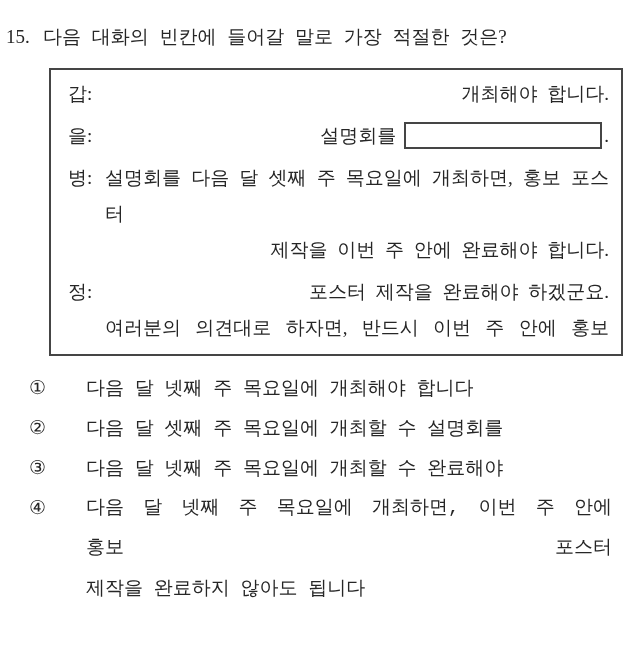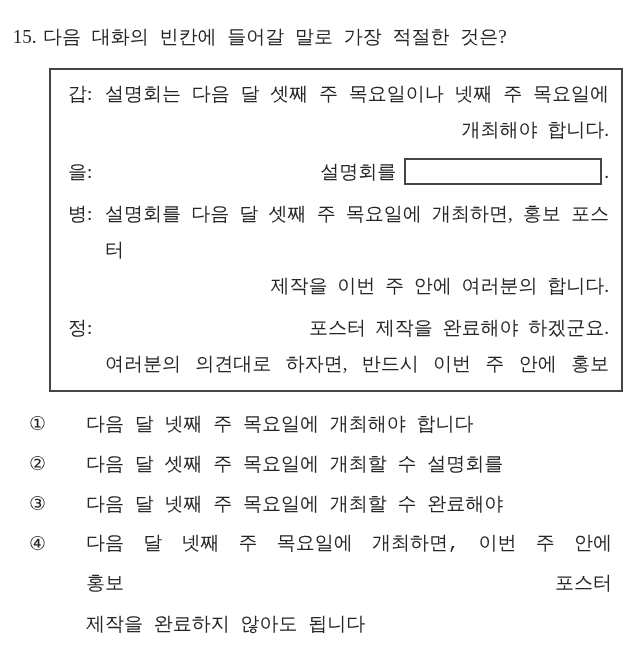--- a/index.html
+++ b/index.html
@@ -20,21 +20,20 @@
     margin: 25px 0 0 6px;
     font-size: 19px;
     line-height: 23px;
     word-spacing: 6px;
     white-space: nowrap;
   }
   .q-num {
     display: inline-block;
     width: 37px;
     word-spacing: 0;
-    text-align: center;
   }
 
   
   .dialog-box {
     box-sizing: border-box;
     margin: 20px 0 0 49px;
     width: 574px;
     min-height: 280px;
     border: 2px solid #454545;
     padding: 6px 12px 8px 17px;
@@ -96,35 +95,34 @@
 <body>
 
 <div class="question">
   <span class="q-num">15.</span><span class="q-text">다음 대화의 빈칸에 들어갈 말로 가장 적절한 것은?</span>
 </div>
 
 <div class="dialog-box">
 
   <div class="turn">
     <span class="turn-label">갑:</span>
-    <div class="turn-line full">설명회는 다음 달 셋째 주 목요일이나 넷째 주 목요일에</div>
     <div class="turn-line">개최해야 합니다.</div>
   </div>
 
   <div class="turn">
     <span class="turn-label">을:</span>
     <div class="turn-line">
       <span>설명회를</span><span class="blank-box"></span><span>.</span>
     </div>
   </div>
 
   <div class="turn">
     <span class="turn-label">병:</span>
     <div class="turn-line full">설명회를 다음 달 셋째 주 목요일에 개최하면, 홍보 포스터</div>
-    <div class="turn-line">제작을 이번 주 안에 여러분의 합니다.</div>
+    <div class="turn-line">제작을 이번 주 안에 완료해야 합니다.</div>
   </div>
 
   <div class="turn">
     <span class="turn-label">정:</span>
     <div class="turn-line">포스터 제작을 완료해야 하겠군요.</div>
     <div class="turn-line full">여러분의 의견대로 하자면, 반드시 이번 주 안에 홍보</div>
   </div>
 
 </div>
 

